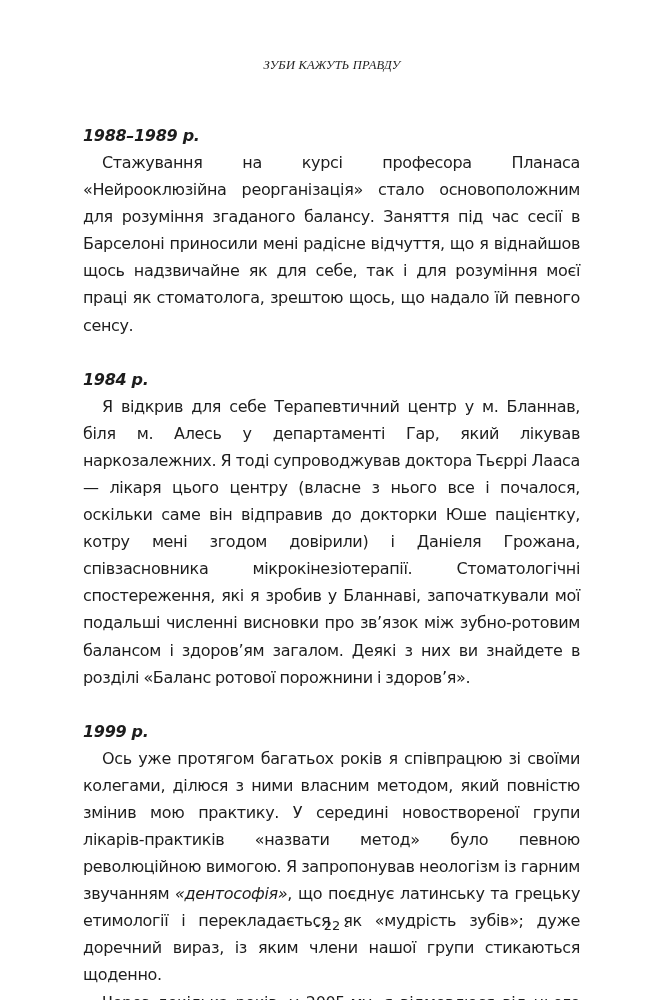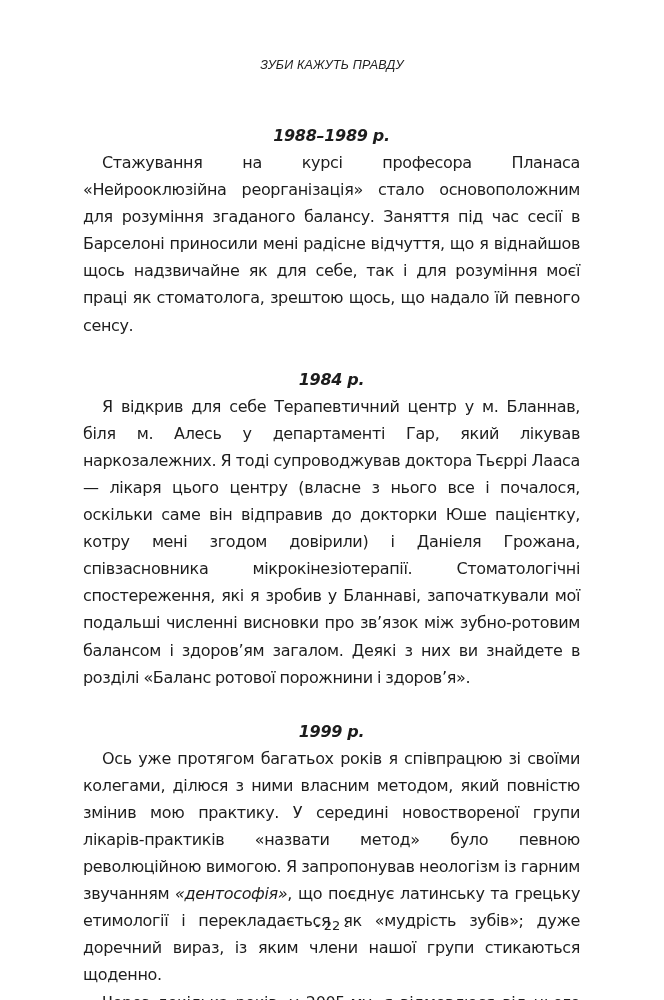--- a/index.html
+++ b/index.html
@@ -1,28 +1,28 @@
 <!DOCTYPE html>
 <html><head>
 <meta charset="utf-8">
 <style>
   html, body { margin: 0; padding: 0; background: #ffffff; }
   body { width: 664px; height: 1000px; position: relative; overflow: hidden; color: #1a1a1a; }
   .running-head {
     position: absolute; top: 58px; left: 0; width: 664px; text-align: center;
-    font-family: Liberation Sans, sans-serif; font-style: italic; font-size: 12.5px; letter-spacing: 0.2px; color: #222;
+    font-family: Liberation Serif, serif; font-style: italic; font-size: 12.5px; letter-spacing: 0.2px; color: #222;
   }
   .content {
     position: absolute; left: 83px; top: 122px; width: 497px;
     font-family: "DejaVu Sans", sans-serif; font-size: 16px; line-height: 27.1px; color: #1d1d1d;
   }
   .section { margin-bottom: 27px; }
   .heading {
     font-family: "DejaVu Sans", sans-serif; font-weight: bold; font-style: italic; font-size: 16px;
-    line-height: 27px; margin: 0; letter-spacing: -0.3px; text-align: center;
+    line-height: 27px; margin: 0; letter-spacing: -0.3px;
   }
   .para { margin: 0; text-align: justify; text-indent: 19px; letter-spacing: -0.35px; word-spacing: -0.5px; hyphens: manual; }
   .para em { font-style: italic; }
   .folio {
     position: absolute; top: 918px; left: 0; width: 664px; text-align: center;
     font-family: "DejaVu Sans", sans-serif; font-size: 13px; color: #222;
   }
 </style>
 </head>
 <body>

